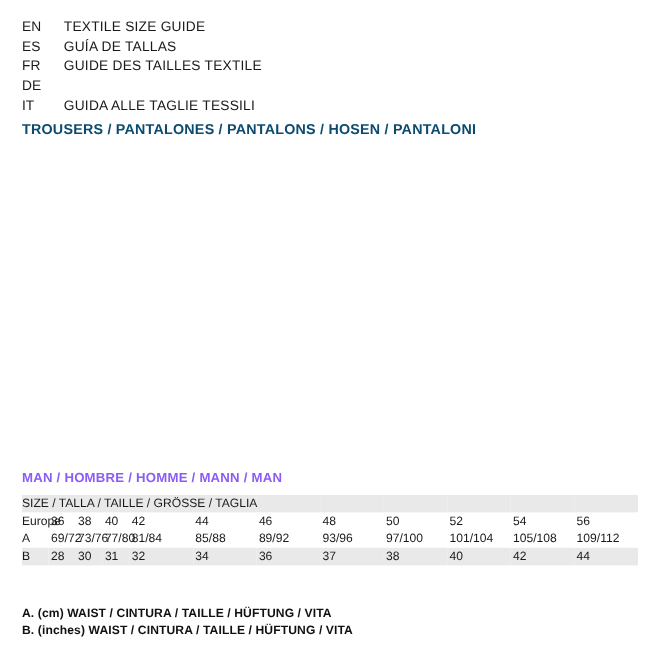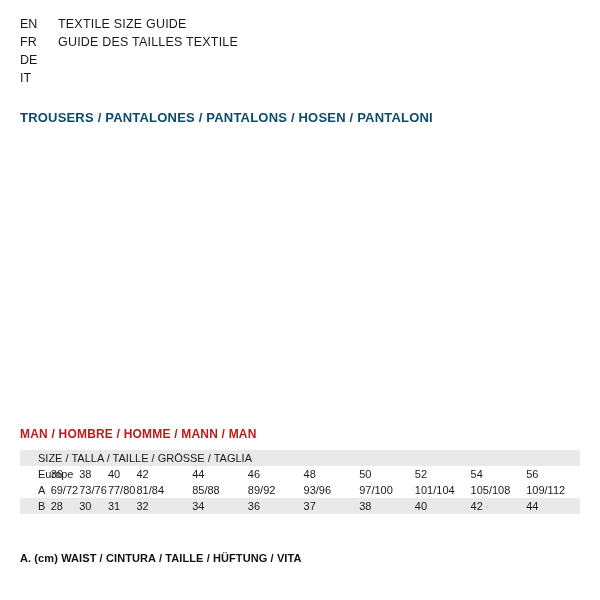--- a/index.html
+++ b/index.html
@@ -74,21 +74,21 @@
   }
 
   
   .man-title {
     position: absolute;
     left: 20px;
     top: 427px;
     font-size: 12px;
     font-weight: bold;
     letter-spacing: 0.2px;
-    color: #b91c1c;
+    color: #8b5cf6;
   }
 
   .table-wrap {
     position: absolute;
     left: 20px;
     top: 450px;
     width: 560px;
   }
   table.size-table {
     border-collapse: collapse;
@@ -98,21 +98,21 @@
   table.size-table td {
     font-size: 11px;
     color: #1a1a1a;
     padding: 0 0 0 2px;
     height: 16px;
     vertical-align: middle;
     white-space: nowrap;
   }
   table.size-table td.lbl {
     width: 84px;
-    padding-left: 18px;
+    padding-left: 0;
   }
   table.size-table td.val {
     width: 47.6px;
     text-align: left;
     margin-left: 32px;
   }
   tr.r-shade td {
     background: #e9e9e9;
   }
   tr.r-plain td {
@@ -137,28 +137,33 @@
 <body>
 
 <div class="page">
 
   <div class="lang-block">
     <div class="lang-row">
       <div class="lang-code">EN</div>
       <div class="lang-text">TEXTILE SIZE GUIDE</div>
     </div>
     <div class="lang-row">
+      <div class="lang-code">ES</div>
+      <div class="lang-text">GUÍA DE TALLAS</div>
+    </div>
+    <div class="lang-row">
       <div class="lang-code">FR</div>
       <div class="lang-text">GUIDE DES TAILLES TEXTILE</div>
     </div>
     <div class="lang-row">
       <div class="lang-code">DE</div>
     </div>
     <div class="lang-row">
       <div class="lang-code">IT</div>
+      <div class="lang-text">GUIDA ALLE TAGLIE TESSILI</div>
     </div>
   </div>
 
   <div class="section-title">TROUSERS / PANTALONES / PANTALONS / HOSEN / PANTALONI</div>
 
 
   <div class="man-title">MAN / HOMBRE / HOMME / MANN / MAN</div>
 
   <div class="table-wrap">
     <table class="size-table">
@@ -219,15 +224,16 @@
           <td class="val">40</td>
           <td class="val">42</td>
           <td class="val">44</td>
         </tr>
       </tbody>
     </table>
   </div>
 
   <div class="footnotes">
     <div class="footnote">A. (cm) WAIST / CINTURA / TAILLE / HÜFTUNG / VITA</div>
+    <div class="footnote">B. (inches) WAIST / CINTURA / TAILLE / HÜFTUNG / VITA</div>
   </div>
 
 </div>
 
 </body></html>

